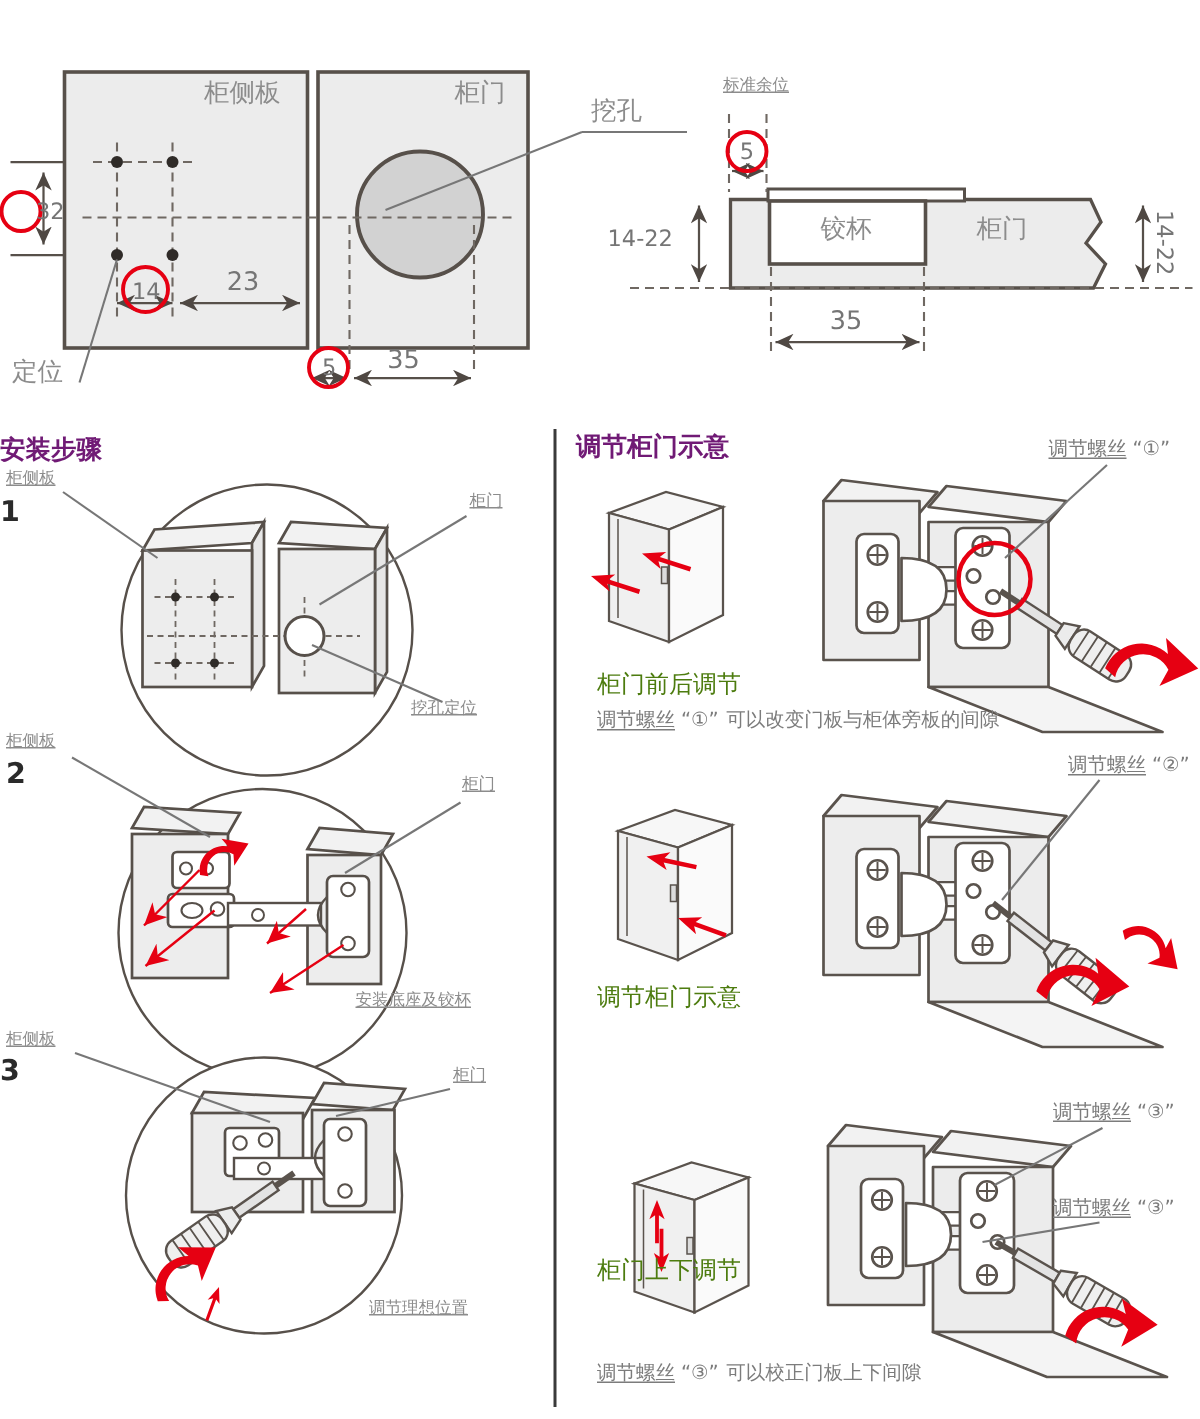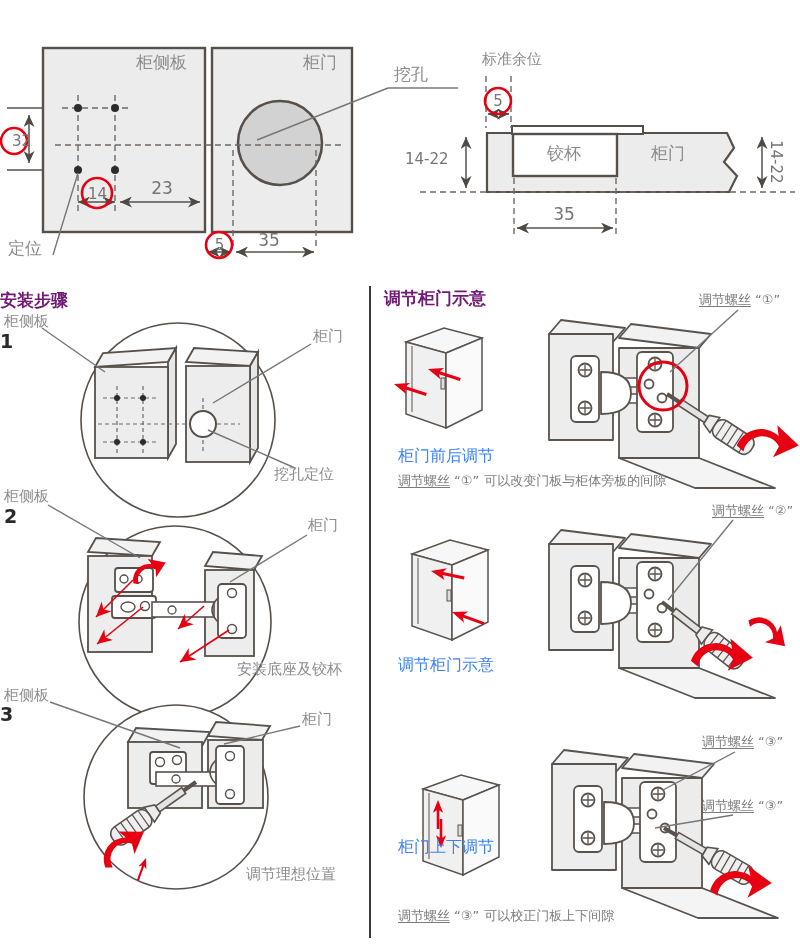--- a/index.html
+++ b/index.html
@@ -1,26 +1,26 @@
 <!DOCTYPE html>
 <html><head>
 <meta charset="utf-8">
 <style>
   html,body{margin:0;padding:0;background:#fff;}
   #stage{position:relative;width:800px;height:946px;background:#ffffff;overflow:hidden;
          font-family:"DejaVu Sans","Liberation Sans",sans-serif;}
   #art{position:absolute;left:0;top:0;}
   .lb{position:absolute;white-space:nowrap;line-height:1.25;}
-  .g15{font-size:15px;color:#8c8c8c;}
+  .g15{font-size:11px;color:#8c8c8c;text-decoration:underline;}
   .g17{font-size:17px;color:#8c8c8c;}
   .dim{font-size:15px;color:#757575;}
   .dim17{font-size:17px;color:#757575;}
   .title{font-size:17px;color:#701a75;font-weight:bold;}
   .num{font-size:19px;color:#2a2a2a;font-weight:bold;}
-  .h16{font-size:16px;color:#3b82f6;}
+  .h16{font-size:16px;color:#4d7c0f;}
   .d13{font-size:13px;color:#7c7c7c;}
   .ctr{text-align:center;}
   .rot90{transform:rotate(90deg);transform-origin:0 0;}
   .uline{text-decoration:underline;text-underline-offset:2px;}
   .qnum{margin-left:4px;}
   .rest{margin-left:5px;text-align:right;}
 </style>
 </head>
 <body>
 
@@ -249,21 +249,21 @@
     <use href="#assembly" transform="translate(548,748)"></use>
     <use href="#screwdriver" transform="translate(664,828) rotate(30)"></use>
     <use href="#rotarrow" transform="translate(735,886) rotate(8)"></use>
     <line x1="735" y1="752" x2="663" y2="790" stroke="#777" stroke-width="1.4"></line>
     <line x1="733" y1="815" x2="655" y2="828" stroke="#777" stroke-width="1.4"></line>
   </g>
 </svg>
 
 <div class="lb g17" style="left:136px;top:52px">柜侧板</div>
 <div class="lb g17" style="left:303px;top:52px">柜门</div>
-<div class="lb dim ctr" style="left:8px;top:132px;width:27px">32</div>
+<div class="lb dim ctr" style="left:20px;top:132px;width:27px">32</div>
 <div class="lb dim ctr" style="left:83px;top:185px;width:29px">14</div>
 <div class="lb dim17 ctr" style="left:142px;top:178px;width:40px">23</div>
 <div class="lb g17" style="left:8px;top:238px">定位</div>
 <div class="lb dim ctr" style="left:207px;top:236px;width:25px">5</div>
 <div class="lb dim17 ctr" style="left:248px;top:230px;width:42px">35</div>
 
 <div class="lb g17" style="left:394px;top:64px">挖孔</div>
 <div class="lb g15" style="left:482px;top:50px">标准余位</div>
 <div class="lb dim ctr" style="left:486px;top:92px;width:24px">5</div>
 <div class="lb dim" style="left:405px;top:150px">14-22</div>

